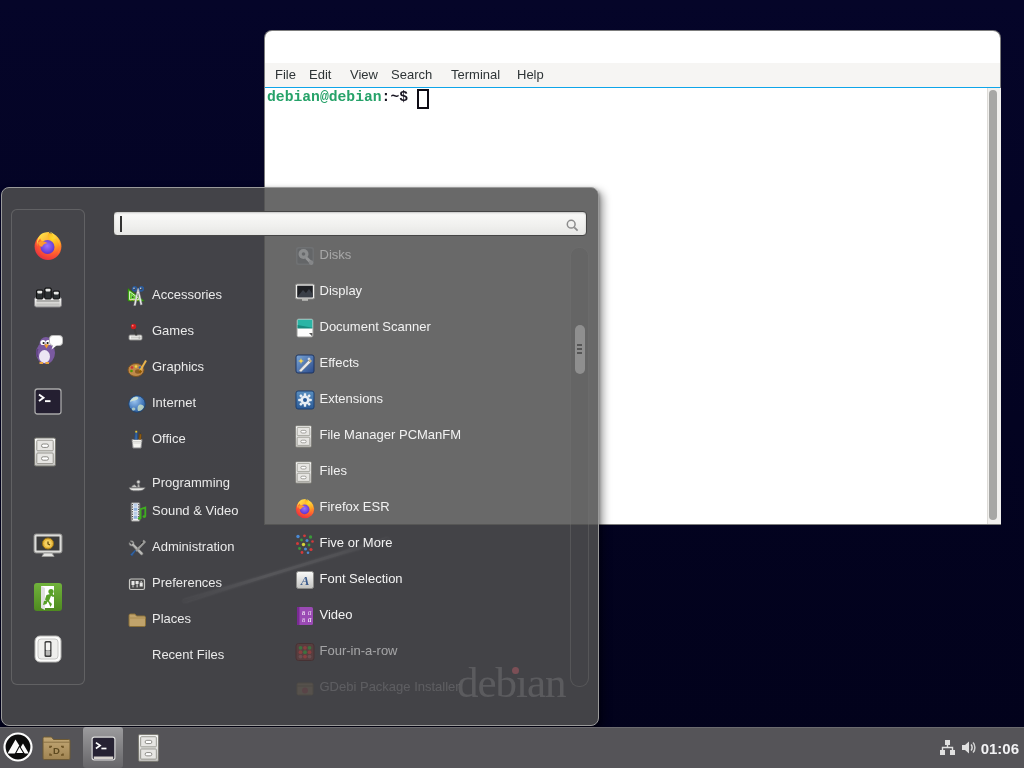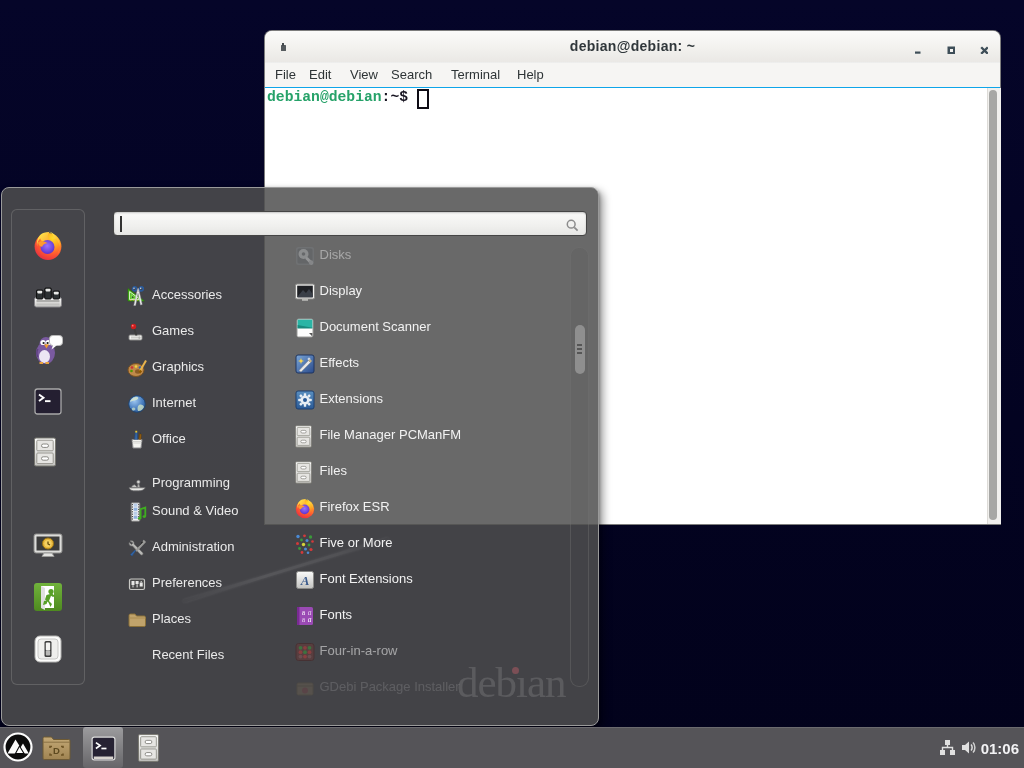--- a/index.html
+++ b/index.html
@@ -71,37 +71,20 @@
     border-top:1px solid #6b6a6e;box-sizing:border-box;}
   #panel .hl{left:83px;top:-1px;width:40px;height:41px;border-radius:3px;
     background:linear-gradient(180deg,rgba(255,255,255,0.42),rgba(255,255,255,0.10));}
   #clock{right:5px;top:12px;font-size:15px;font-weight:bold;color:#f2f2f4;}
 </style>
 </head>
 <body>
 <div id="desktop" class="abs"></div>
 
 <div id="term" class="abs">
-  <div class="titlebar abs">
-    <div class="title abs">debian@debian: ~</div>
-    <svg class="abs" style="left:15px;top:12px" width="7" height="9" viewBox="0 0 7 9">
-        <rect x="1" y="2" width="5" height="6" rx="0.5" fill="#555a5e"></rect>
-        <rect x="2" y="0" width="2" height="3" fill="#454a4e"></rect>
-      </svg>
-    <svg class="abs wbtn" style="left:649px" width="8" height="8">
-        <rect x="1" y="5.5" width="5.5" height="2.2" fill="#3e4e58"></rect>
-      </svg>
-    <svg class="abs wbtn" style="left:682px" width="9" height="9">
-        <rect x="0.5" y="0.5" width="8" height="8" fill="#3e4e58"></rect>
-        <rect x="3" y="3" width="3" height="3" fill="#f4f3f1"></rect>
-      </svg>
-    <svg class="abs wbtn" style="left:715px" width="9" height="9">
-        <path d="M1.2 1.2 L7.8 7.8 M7.8 1.2 L1.2 7.8" stroke="#3e4e58" stroke-width="2.3"></path>
-      </svg>
-  </div>
   <div class="menubar abs">
     <span style="left:10px">File</span>
       <span style="left:44px">Edit</span>
     <span style="left:85px">View</span>
       <span style="left:126px">Search</span>
     <span style="left:186px">Terminal</span>
       <span style="left:252px">Help</span>
   </div>
   <div class="content abs">
     <div class="prompt abs"><span class="g">debian@debian</span>:~$</div>
@@ -518,32 +501,32 @@
         <span class="ai" id="ai-fsel"><svg width="22" height="22" viewBox="0 0 22 22">
 <defs>
               <linearGradient id="fsg" x1="0" y1="0" x2="0" y2="1">
 <stop offset="0%" stop-color="#fbfbfa"></stop>
                 <stop offset="100%" stop-color="#c2c2c0"></stop>
               </linearGradient>
             </defs>
 <rect x="2.5" y="2.5" width="17" height="17" rx="2" fill="url(#fsg)" stroke="#8a8a88"></rect>
 <text x="11" y="15.5" font-family="Liberation Serif,serif" font-style="italic" font-weight="bold" font-size="13" fill="#3a5a8c" text-anchor="middle">A</text>
 </svg></span>
-        <span class="at">Font Extensions</span>
+        <span class="at">Font Selection</span>
       </div>
       <div class="approw abs" style="top:410px;opacity:1">
         <span class="ai" id="ai-fonts"><svg width="22" height="22" viewBox="0 0 22 22">
 <rect x="3" y="2" width="16" height="18" rx="1.6" fill="#9a4ab4"></rect>
 <rect x="3" y="2" width="2.4" height="18" fill="#7a2a94"></rect>
 <text x="9.5" y="9.5" font-family="Liberation Serif,serif" font-size="7.5" fill="#fff" text-anchor="middle">a</text>
 <text x="15.5" y="9.5" font-family="Liberation Serif,serif" font-style="italic" font-size="7.5" fill="#e8d0f0" text-anchor="middle">a</text>
 <text x="9.5" y="17" font-family="Liberation Serif,serif" font-size="7.5" fill="#e8d0f0" text-anchor="middle">a</text>
 <text x="15.5" y="17" font-family="Liberation Serif,serif" font-style="italic" font-size="7.5" fill="#fff" text-anchor="middle">a</text>
 </svg></span>
-        <span class="at">Fonts</span>
+        <span class="at">Video</span>
       </div>
       <div class="approw abs" style="top:446px;opacity:0.55">
         <span class="ai" id="ai-four"><svg width="22" height="22" viewBox="0 0 22 22">
 <rect x="2" y="2.5" width="18" height="17" rx="2.5" fill="#6a3a3a" stroke="#4a2424"></rect>
 <g>
               <circle cx="6.5" cy="6.8" r="1.9" fill="#3a9a3a"></circle>
               <circle cx="11" cy="6.8" r="1.9" fill="#c43a3a"></circle>
               <circle cx="15.5" cy="6.8" r="1.9" fill="#3a9a3a"></circle>
 <circle cx="6.5" cy="11.2" r="1.9" fill="#c43a3a"></circle>
               <circle cx="11" cy="11.2" r="1.9" fill="#3a9a3a"></circle>

